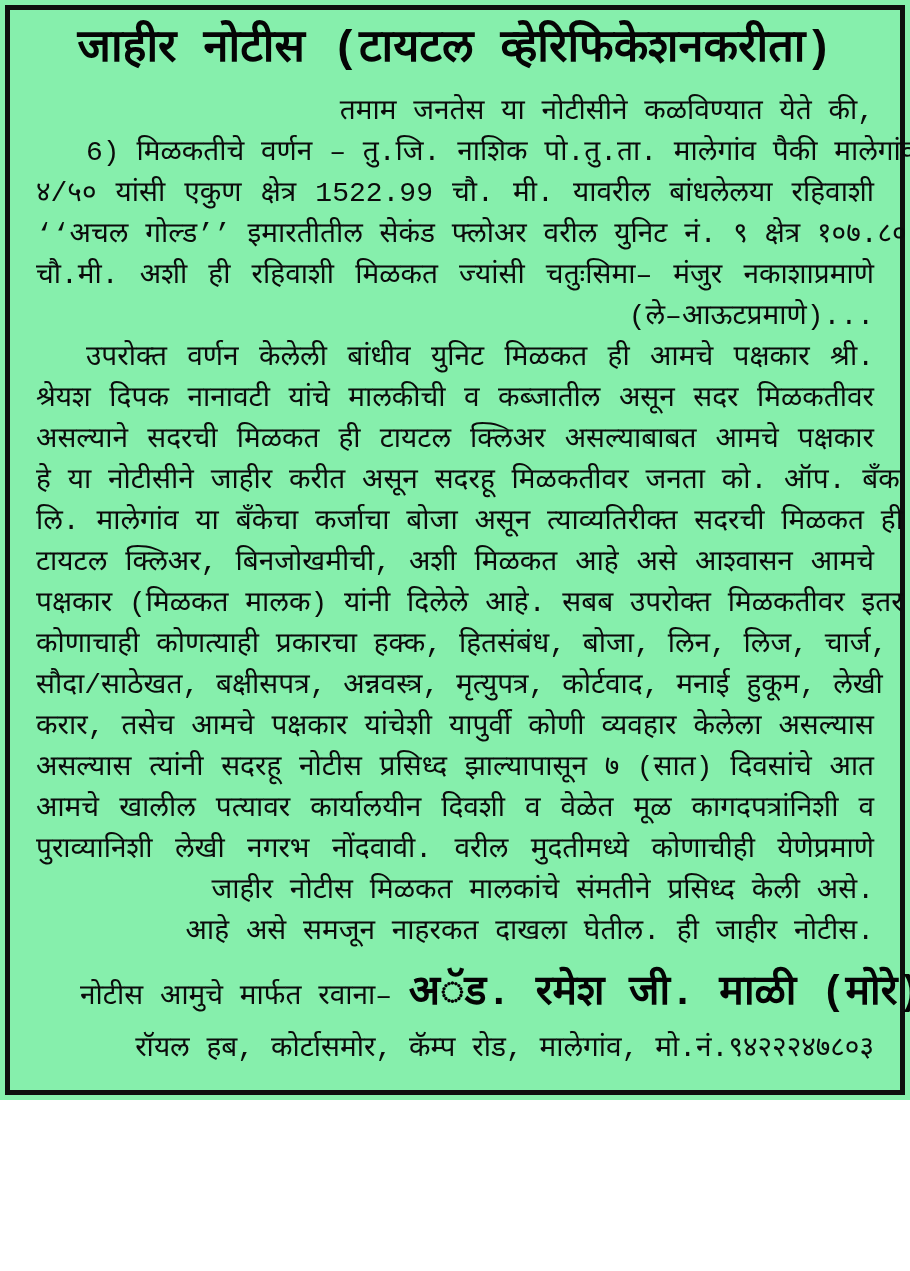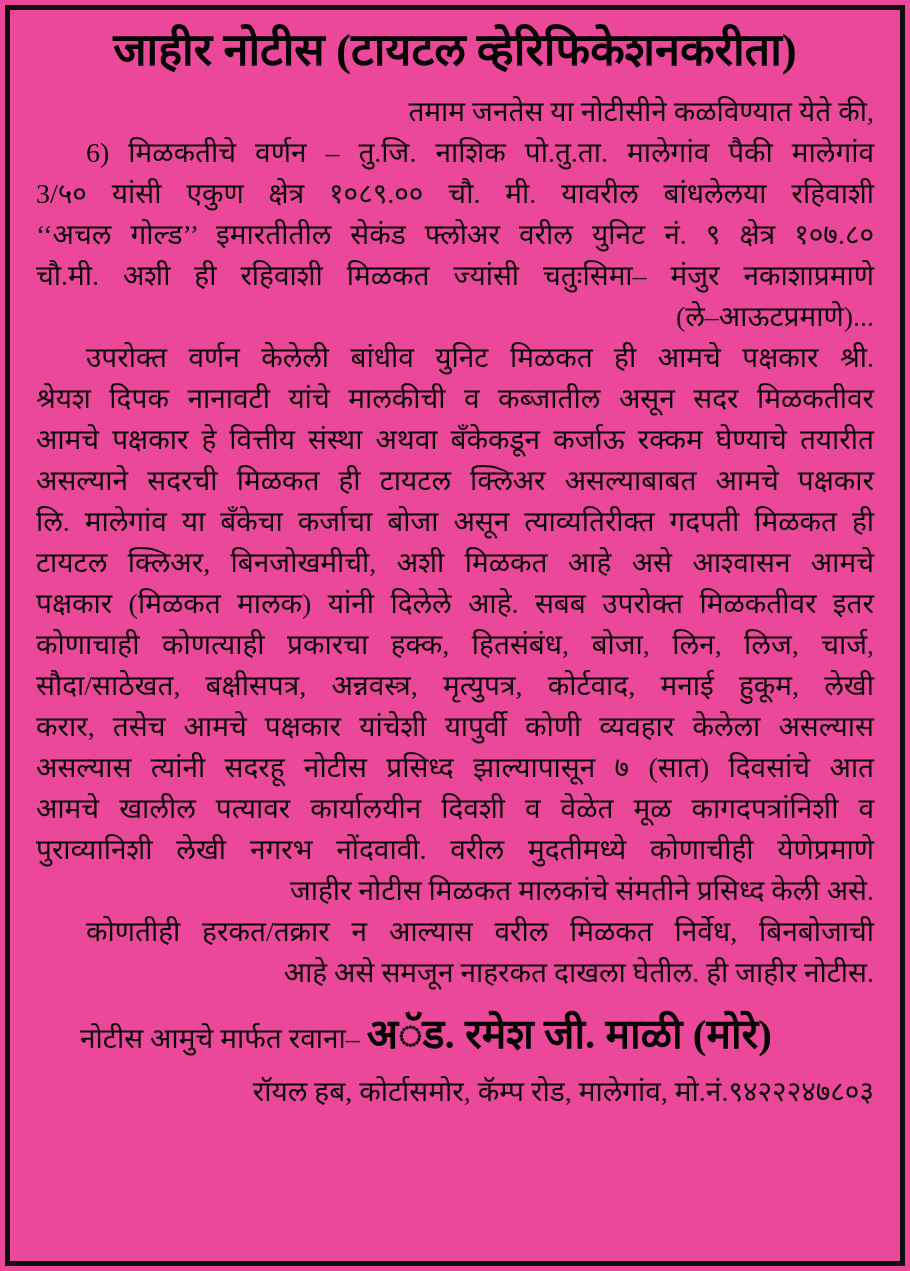--- a/index.html
+++ b/index.html
@@ -3,24 +3,24 @@
 <meta charset="utf-8">
 <style>
   html, body {
     margin: 0;
     padding: 0;
     background: #ffffff;
   }
   .page {
     position: relative;
     width: 910px;
-    height: 1271px;
-    background: #ec4899;
+    height: 1100px;
+    background: #86efac;
     color: #0b0b0b;
-    font-family: Liberation Serif, serif;
+    font-family: Liberation Mono, monospace;
     overflow: hidden;
     box-sizing: border-box;
   }
   .frame {
     position: absolute;
     top: 5px; left: 5px; right: 5px; bottom: 5px;
     border: 5px solid #0e0e0e;
     box-sizing: border-box;
     padding: 6px 26px 8px 26px;
   }
@@ -74,41 +74,40 @@
 <body>
 
 <div class="page">
   <div class="frame">
 
     <h1 class="title">जाहीर नोटीस (टायटल व्हेरिफिकेशनकरीता)</h1>
 
     <div class="line noj indent">तमाम जनतेस या नोटीसीने कळविण्यात येते की,</div>
 
     <div class="line indent">6) मिळकतीचे वर्णन – तु.जि. नाशिक पो.तु.ता. मालेगांव पैकी मालेगांव</div>
-    <div class="line">3/५० यांसी एकुण क्षेत्र १०८९.०० चौ. मी. यावरील बांधलेलया रहिवाशी</div>
+    <div class="line">४/५० यांसी एकुण क्षेत्र 1522.99 चौ. मी. यावरील बांधलेलया रहिवाशी</div>
     <div class="line">‘‘अचल गोल्ड’’ इमारतीतील सेकंड फ्लोअर वरील युनिट नं. ९ क्षेत्र १०७.८०</div>
     <div class="line">चौ.मी. अशी ही रहिवाशी मिळकत ज्यांसी चतुःसिमा– मंजुर नकाशाप्रमाणे</div>
     <div class="line noj">(ले–आऊटप्रमाणे)...</div>
 
     <div class="line indent">उपरोक्त वर्णन केलेली बांधीव युनिट मिळकत ही आमचे पक्षकार श्री.</div>
     <div class="line">श्रेयश दिपक नानावटी यांचे मालकीची व कब्जातील असून सदर मिळकतीवर</div>
-    <div class="line">आमचे पक्षकार हे वित्तीय संस्था अथवा बँकेकडून कर्जाऊ रक्कम घेण्याचे तयारीत</div>
     <div class="line">असल्याने सदरची मिळकत ही टायटल क्लिअर असल्याबाबत आमचे पक्षकार</div>
-    <div class="line">लि. मालेगांव या बँकेचा कर्जाचा बोजा असून त्याव्यतिरीक्त गदपती मिळकत ही</div>
+    <div class="line">हे या नोटीसीने जाहीर करीत असून सदरहू मिळकतीवर जनता को. ऑप. बँक</div>
+    <div class="line">लि. मालेगांव या बँकेचा कर्जाचा बोजा असून त्याव्यतिरीक्त सदरची मिळकत ही</div>
     <div class="line">टायटल क्लिअर, बिनजोखमीची, अशी मिळकत आहे असे आश्वासन आमचे</div>
     <div class="line">पक्षकार (मिळकत मालक) यांनी दिलेले आहे. सबब उपरोक्त मिळकतीवर इतर</div>
     <div class="line">कोणाचाही कोणत्याही प्रकारचा हक्क, हितसंबंध, बोजा, लिन, लिज, चार्ज,</div>
     <div class="line">सौदा/साठेखत, बक्षीसपत्र, अन्नवस्त्र, मृत्युपत्र, कोर्टवाद, मनाई हुकूम, लेखी</div>
     <div class="line">करार, तसेच आमचे पक्षकार यांचेशी यापुर्वी कोणी व्यवहार केलेला असल्यास</div>
     <div class="line">असल्यास त्यांनी सदरहू नोटीस प्रसिध्द झाल्यापासून ७ (सात) दिवसांचे आत</div>
     <div class="line">आमचे खालील पत्यावर कार्यालयीन दिवशी व वेळेत मूळ कागदपत्रांनिशी व</div>
     <div class="line">पुराव्यानिशी लेखी नगरभ नोंदवावी. वरील मुदतीमध्ये कोणाचीही येणेप्रमाणे</div>
     <div class="line noj">जाहीर नोटीस मिळकत मालकांचे संमतीने प्रसिध्द केली असे.</div>
 
-    <div class="line indent">कोणतीही हरकत/तक्रार न आल्यास वरील मिळकत निर्वेध, बिनबोजाची</div>
     <div class="line noj">आहे असे समजून नाहरकत दाखला घेतील. ही जाहीर नोटीस.</div>
 
 
     <div class="dispatch">
       <span class="prefix">नोटीस आमुचे मार्फत रवाना– </span><span class="advocate">अॅड. रमेश जी. माळी (मोरे)</span>
     </div>
 
     <div class="line noj address">रॉयल हब, कोर्टासमोर, कॅम्प रोड, मालेगांव, मो.नं.९४२२२४७८०३</div>
 
   </div>

